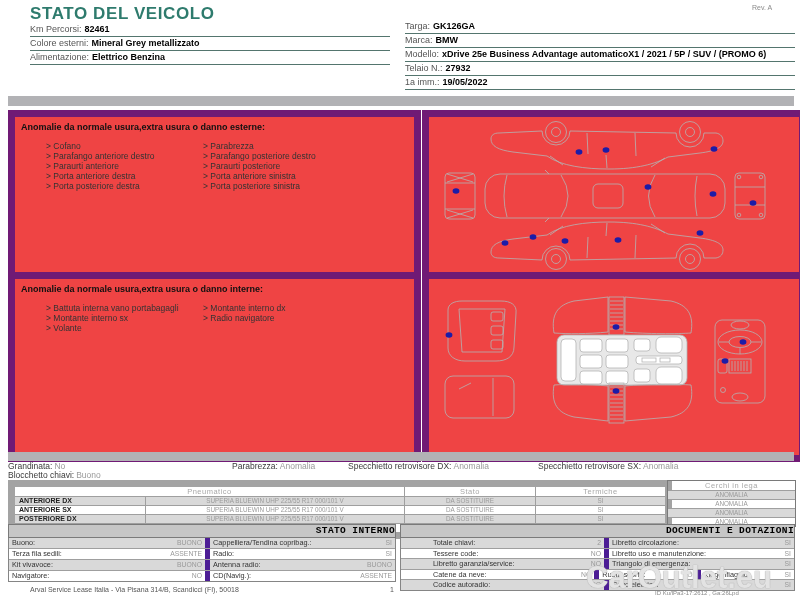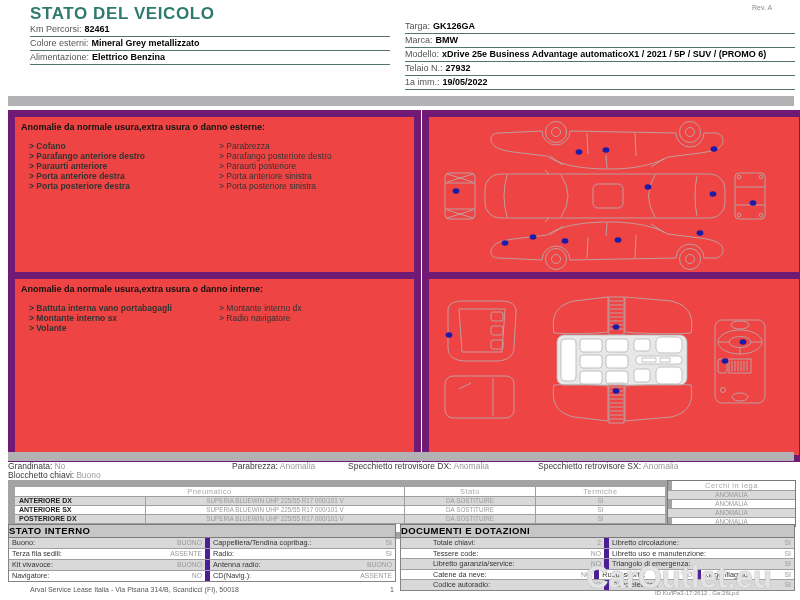--- a/index.html
+++ b/index.html
@@ -22,21 +22,21 @@
   .band2{top:452px;height:9px;}
 
   
   .box{position:absolute;border:7px solid #701a75;background:#ef4444;}
   .ext-box{left:8px;top:110px;width:399px;height:158px;}
   .int-box{left:8px;top:272px;width:399px;height:176px;}
   .ext-dia{left:422px;top:110px;width:370px;height:158px;}
   .int-dia{left:422px;top:272px;width:370px;height:176px;}
   .box-title{font-size:9px;font-weight:bold;color:#111;margin:5px 0 0 6px;}
   .anom-col{position:absolute;top:24px;width:186px;}
-  .c1{left:14px;font-weight:bold;} .c2{left:204px;}
+  .c1{left:31px;} .c2{left:188px;}
   .anom{font-size:8.5px;line-height:10px;color:#333;}
   .anom::before{content:"> ";}
   .dia-svg{width:100%;height:100%;display:block;}
   .dia-svg path,.dia-svg rect,.dia-svg circle,.dia-svg ellipse{stroke:#b4b4b4;stroke-width:.8;fill:none;}
   .dia-svg .fillg{fill:#e8e8e8;} .dia-svg .fillw{fill:#fff;}
 
   
   .sum{position:absolute;font-size:8.5px;line-height:9px;}
   .sum .hlabel{color:#3a3a3a;margin-right:2px;}
   .sum .sval{color:#9a9a9a;}
@@ -55,21 +55,21 @@
         border-top:1px solid #9f9f9f;border-left:1px solid #9f9f9f;
         white-space:nowrap;overflow:hidden;}
   .nbl{border-left:none;}
   .stripe{background:#d9d9d9;}
 
   
   .btable{position:absolute;top:524px;}
   .si{left:8px;width:388px;}
   .doc{left:400px;width:395px;}
   .sec-title{height:12px;line-height:12px;background:#c6c6c6;border:1px solid #7a7a7a;
-             font-size:9.5px;font-weight:bold;color:#000;text-align:left;letter-spacing:.4px;}
+             font-size:9.5px;font-weight:bold;color:#000;text-align:right;letter-spacing:.4px;font-family:Liberation Mono, monospace;}
   .tbody{border:1px solid #858585;border-top:none;}
   .row{display:flex;height:10px;line-height:10px;border-top:1px solid #9f9f9f;overflow:hidden;}
   .row:first-child{border-top:none;}
   .doc .row{height:9.5px;line-height:9.5px;}
   .lab{font-size:7.3px;color:#333;padding-left:3px;white-space:nowrap;overflow:hidden;}
   .val{font-size:6.8px;color:#999;text-align:right;padding-right:3px;white-space:nowrap;}
   .bl{border-left:5px solid #4c1d95;}
   .si .lab1{width:112px;} .si .val1{width:78px;} .si .lab2{width:128px;} .si .val2{flex:1;}
   .doc .lab1{width:118px;padding-left:32px;} .doc .val1{width:50px;} .doc .lab2{width:104px;} .doc .val2{flex:1;}
   .doc .lab2s{width:70px;} .doc .val2s{width:26px;} .doc .lab3{width:86px;} .doc .val3{flex:1;}

